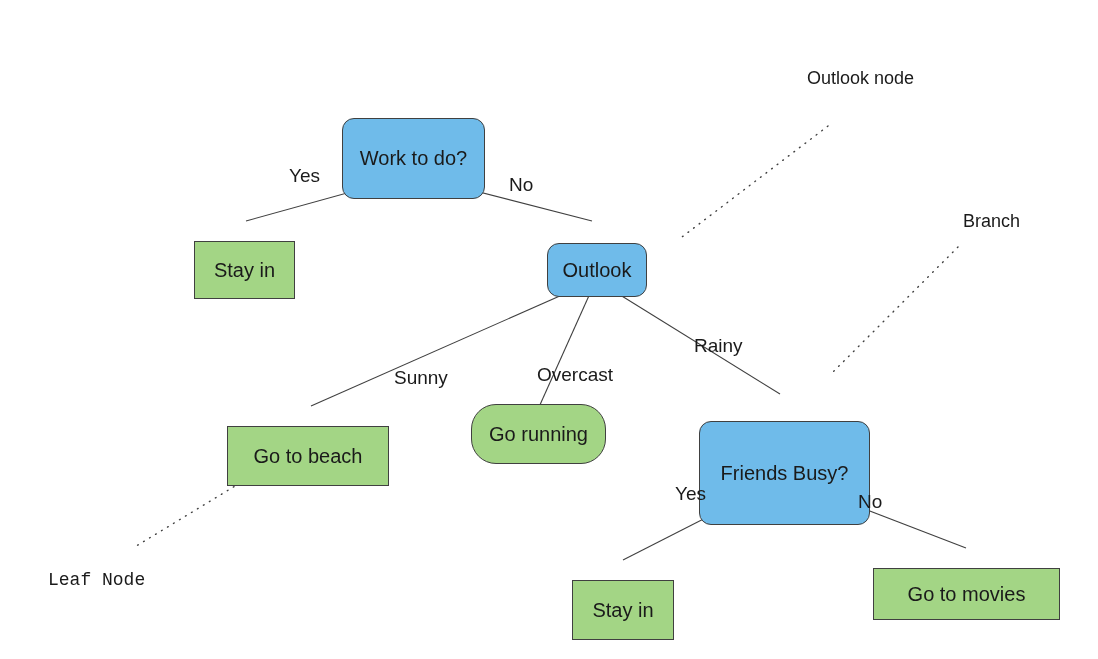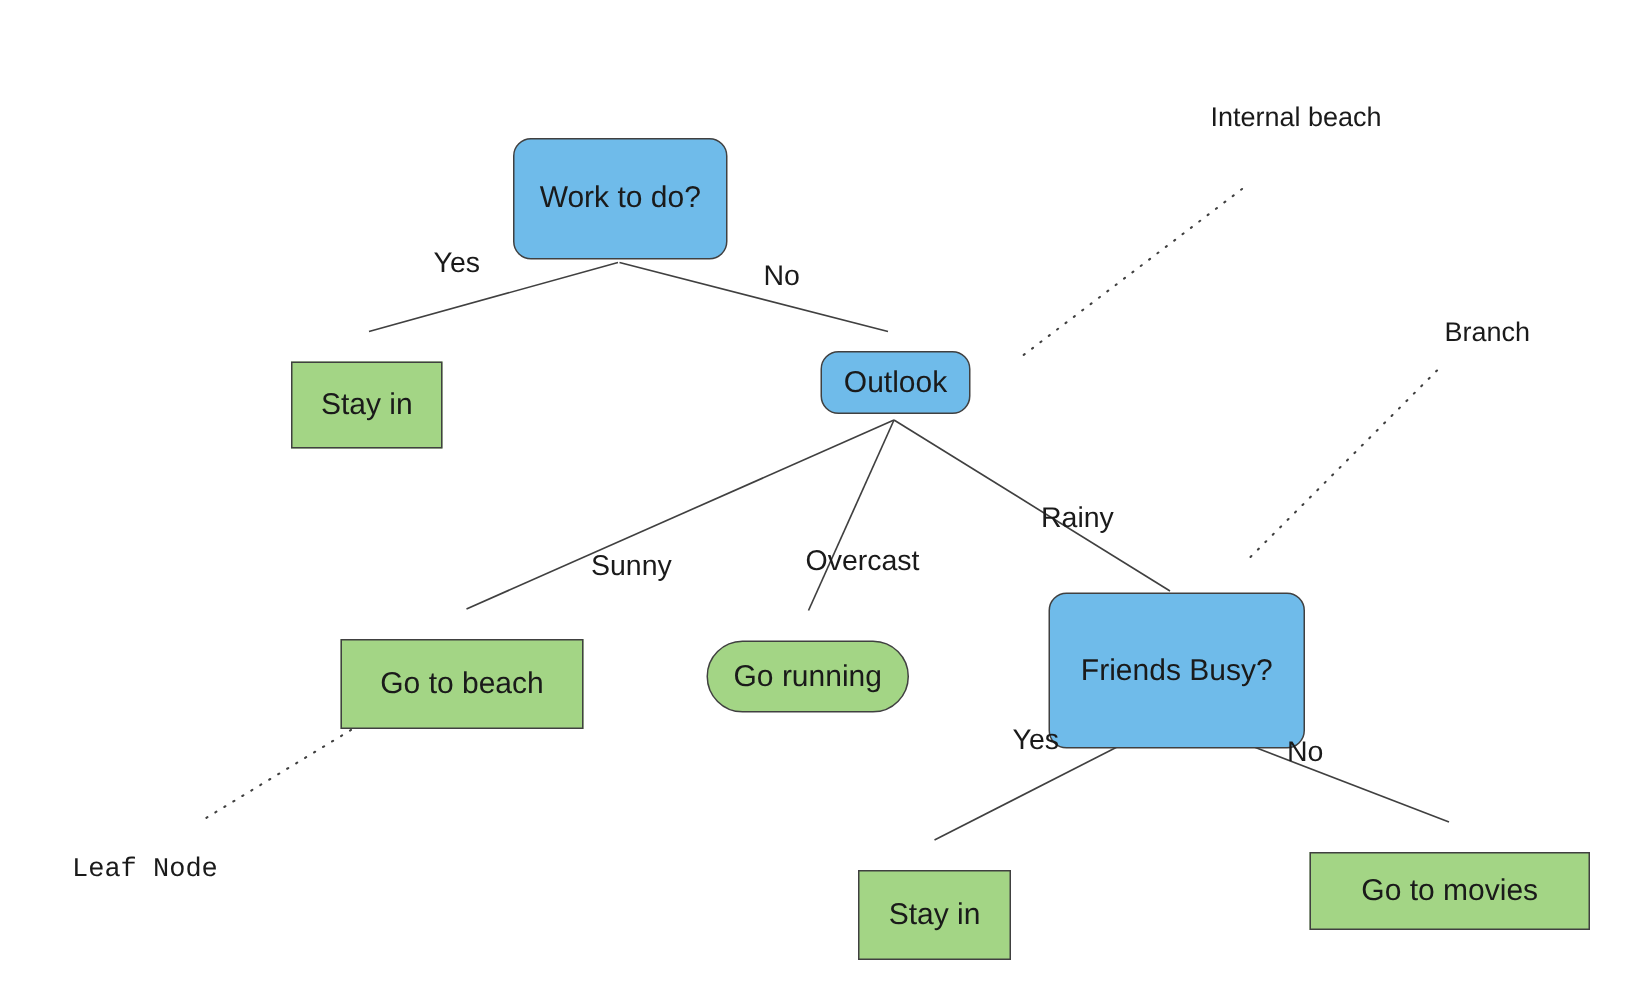--- a/index.html
+++ b/index.html
@@ -40,20 +40,21 @@
     justify-content: center;
     box-sizing: border-box;
     border: 1.3px solid var(--node-border, #404040);
     font-size: 20px;
     color: var(--text, #1a1a1a);
     white-space: nowrap;
   }
   .node.internal {
     background: var(--internal-node-fill, #6FBBEA);
     border-radius: 12px;
+    margin-top: 26px;
   }
   .node.leaf {
     background: var(--leaf-node-fill, #A3D585);
     border-radius: 0;
     margin-top: 20px;
   }
   .edge-label {
     position: absolute;
     font-size: 19px;
     color: var(--text, #1a1a1a);
@@ -87,29 +88,29 @@
   </svg>
 
   <div class="node internal" style="left:342px; top:92px; width:143px; height:81px;">
     <span>Work to do?</span>
   </div>
 
   <div class="node leaf" style="left:194px; top:221px; width:101px; height:58px;">
     <span>Stay in</span>
   </div>
 
-  <div class="node internal" style="left:547px; top:234px; width:100px; height:42px;">
+  <div class="node internal" style="left:547px; top:217px; width:100px; height:54px;">
     <span>Outlook</span>
   </div>
 
   <div class="node leaf" style="left:227px; top:406px; width:162px; height:60px;">
     <span>Go to beach</span>
   </div>
 
-  <div class="node leaf" style="left:471px; top:407px; width:135px; height:48px;border-radius:25px;">
+  <div class="node leaf" style="left:471px; top:384px; width:135px; height:60px;border-radius:25px;">
     <span>Go running</span>
   </div>
 
   <div class="node internal" style="left:699px; top:395px; width:171px; height:104px;">
     <span>Friends Busy?</span>
   </div>
 
   <div class="node leaf" style="left:572px; top:560px; width:102px; height:60px;">
     <span>Stay in</span>
   </div>
@@ -119,17 +120,17 @@
   </div>
 
   <span class="edge-label" style="left:289px; top:165px;">Yes</span>
   <span class="edge-label" style="left:509px; top:174px;">No</span>
   <span class="edge-label" style="left:394px; top:327px;margin-top:40px;">Sunny</span>
   <span class="edge-label" style="left:537px; top:364px;">Overcast</span>
   <span class="edge-label" style="left:694px; top:335px;">Rainy</span>
   <span class="edge-label" style="left:675px; top:483px;">Yes</span>
   <span class="edge-label" style="left:858px; top:491px;">No</span>
 
-  <span class="annotation-label" style="left:807px; top:68px;">Internal beach</span>
+  <span class="annotation-label" style="left:807px; top:68px;">Outlook node</span>
   <span class="annotation-label" style="left:963px; top:211px;">Branch</span>
   <span class="annotation-label" style="left:48px; top:570px;font-family:Liberation Mono, monospace;">Leaf Node</span>
 
 </div>
 
 </body></html>

